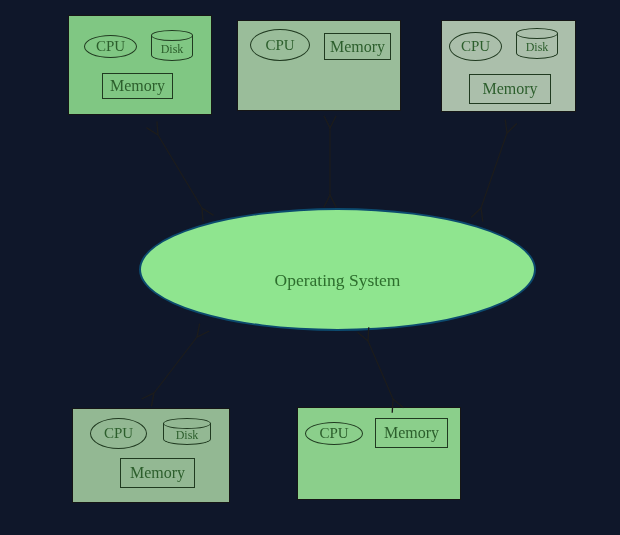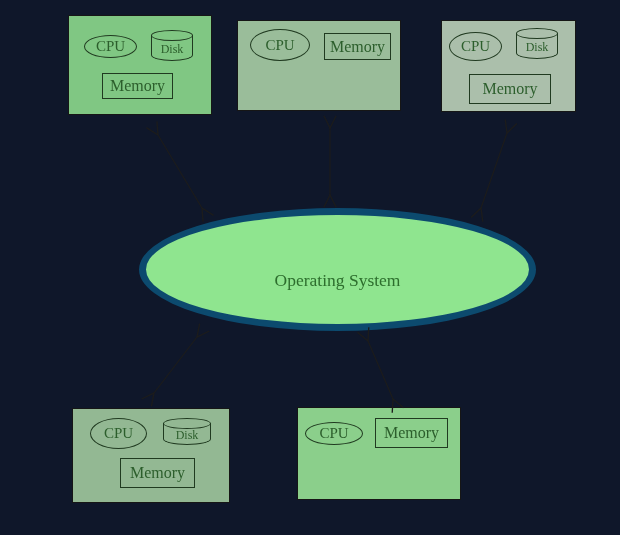--- a/index.html
+++ b/index.html
@@ -59,21 +59,21 @@
   .node-4 .cpu{left:17px;top:9px;width:57px;height:31px;}
   .node-4 .disk{left:90px;top:9px;width:48px;height:27px;}
   .node-4 .memory{left:47px;top:49px;width:75px;height:30px;}
   
   .node-5 .cpu{left:7px;top:14px;width:58px;height:23px;}
   .node-5 .memory{left:77px;top:10px;width:73px;height:30px;}
 
   
   .os-ellipse{
     position:absolute;left:139px;top:208px;width:397px;height:123px;
-    background:#8fe58f;border:7px solid #0c4a6e;border-radius:50%;
+    background:#8fe58f;border:2px solid #0c4a6e;border-radius:50%;
     display:flex;align-items:center;justify-content:center;
     box-sizing:border-box;padding-top:22px;
   }
   .os-label{color:#2d6e2d;font-size:17.5px;}
 
   
   .arrows{position:absolute;left:0;top:0;width:620px;height:535px;pointer-events:none;}
   .arrows line{stroke:#1c1c1c;stroke-width:1.2;}
 </style>
 </head>

